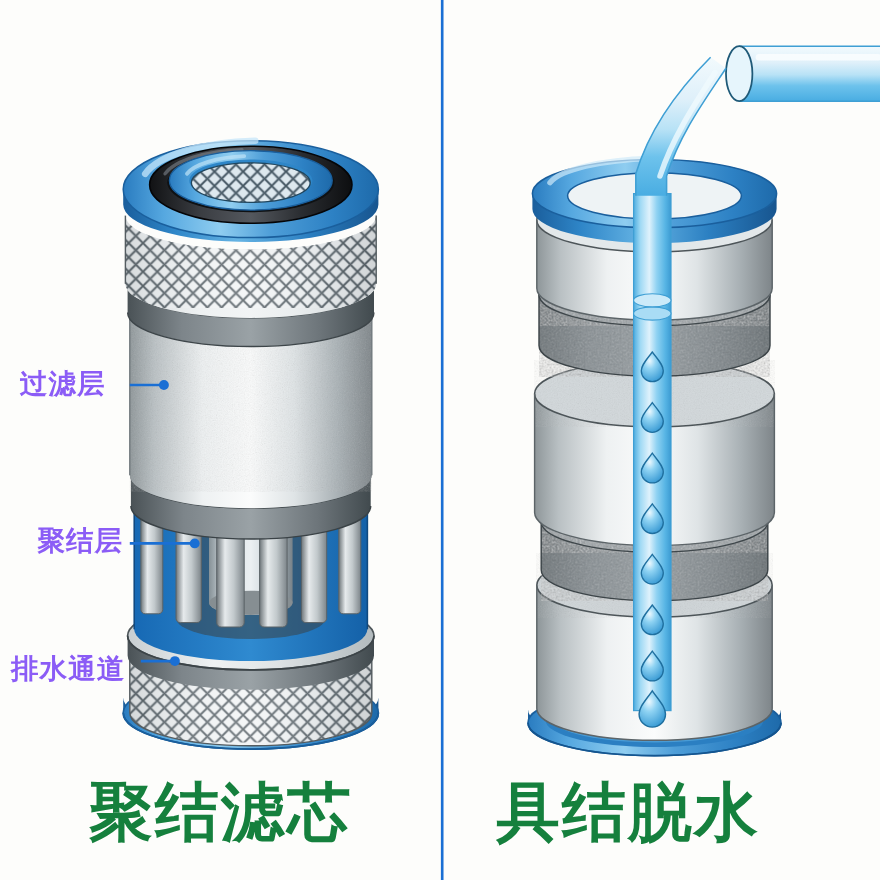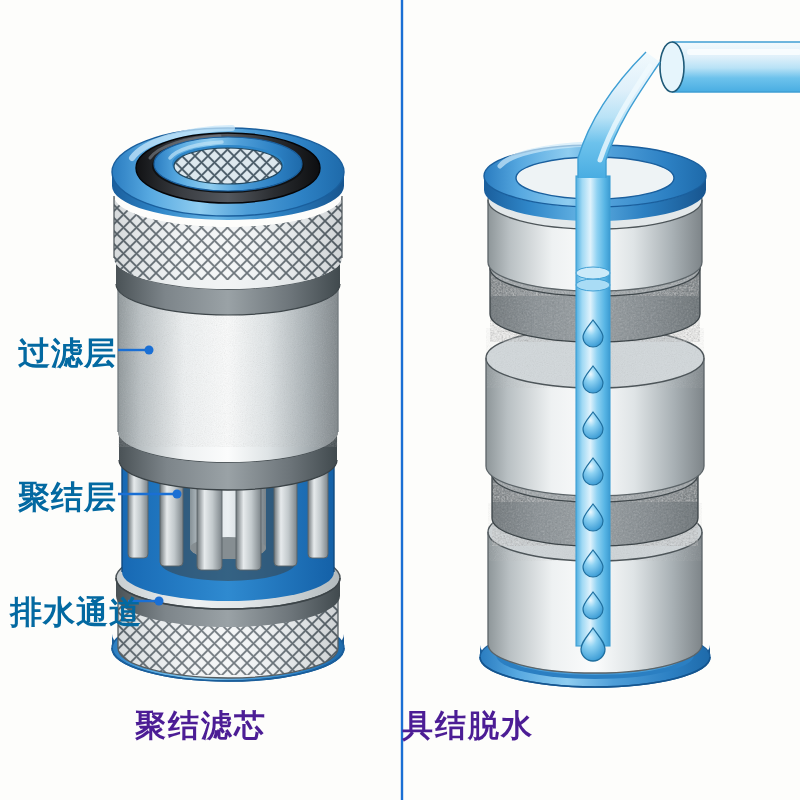--- a/index.html
+++ b/index.html
@@ -8,40 +8,40 @@
     width:800px;height:800px;
     background:#fdfdfb;
     font-family:"Liberation Sans","DejaVu Sans",sans-serif;
     overflow:hidden;
     position:relative;
   }
   #stage{position:absolute;inset:0;width:800px;height:800px;}
   #stage svg{display:block;}
   .cap{
     position:absolute;
-    font-size:31px;
+    font-size:58px;
     font-weight:700;
-    color:#4c1d95;
+    color:#15803d;
     letter-spacing:2px;
     white-space:nowrap;
     line-height:1;
   }
   #cap-left{left:0;width:402px;text-align:center;top:710px;}
-  #cap-right{left:402px;width:338px;top:710px;}
+  #cap-right{left:402px;width:338px;text-align:center;top:710px;font-family:Liberation Serif, serif;}
   .lbl{
     position:absolute;
-    font-size:32px;
+    font-size:25px;
     font-weight:600;
-    color:#0369a1;
+    color:#8b5cf6;
     white-space:nowrap;
     line-height:1;
     letter-spacing:1px;
   }
   #lbl-filter{left:18px;top:337px;}
-  #lbl-coal{left:18px;top:481px;}
+  #lbl-coal{left:34px;top:481px;font-family:Liberation Mono, monospace;}
   #lbl-drain{left:10px;top:596px;}
 </style>
 </head>
 <body>
 
 <div id="stage">
 <svg width="800" height="800" viewBox="0 0 800 800" xmlns="http://www.w3.org/2000/svg">
   <defs>
 
     <filter id="gritFine" x="0" y="0" width="100%" height="100%">

